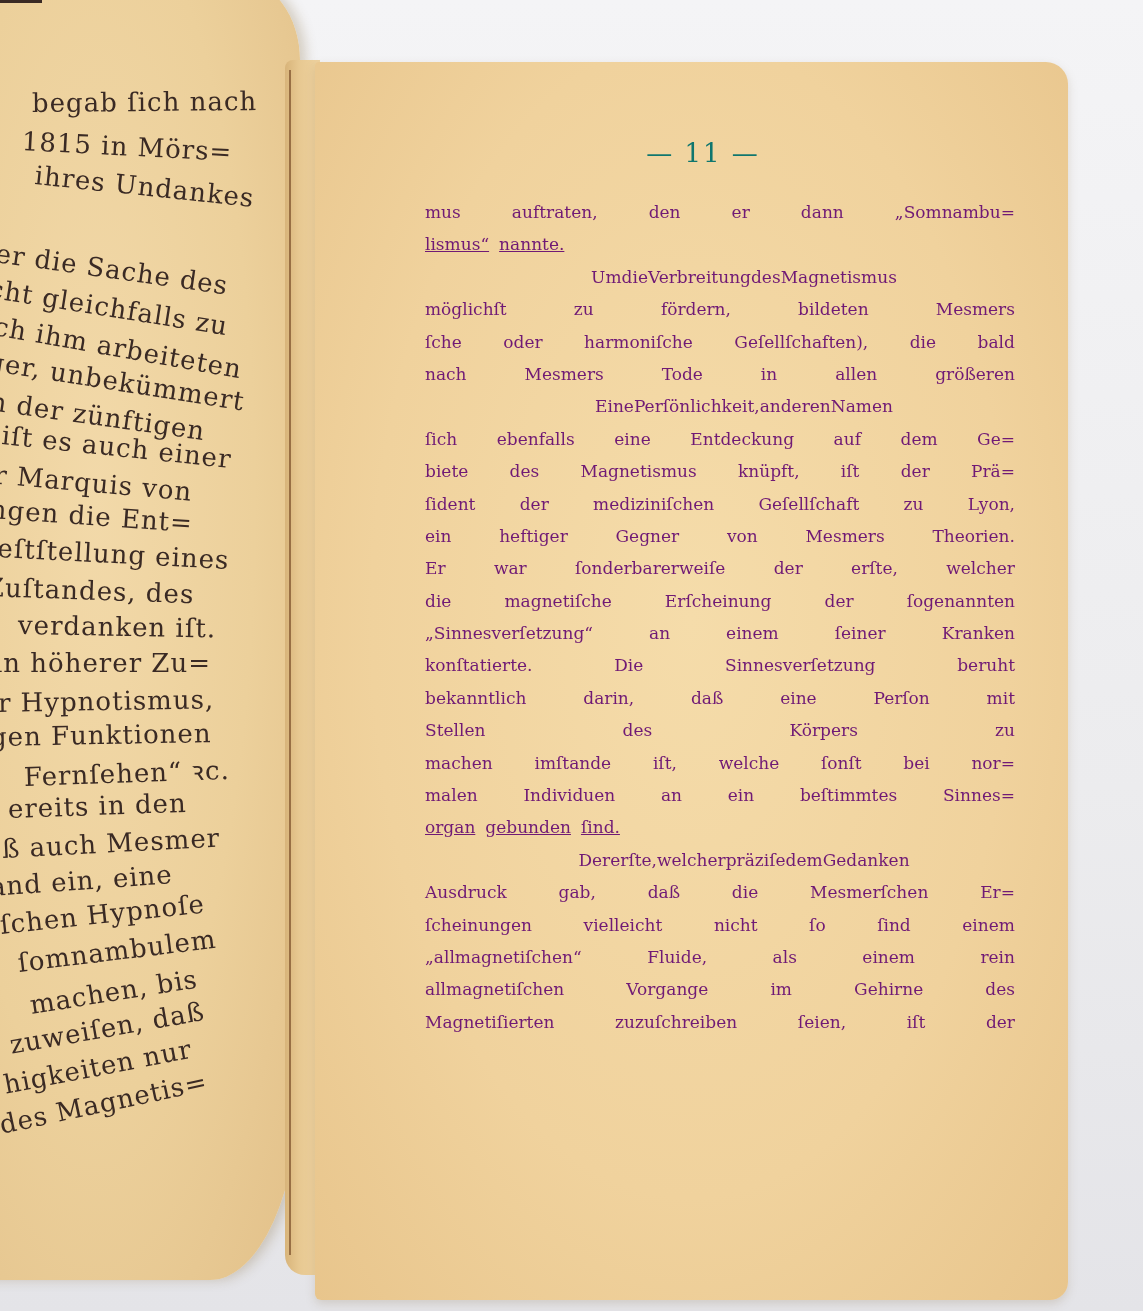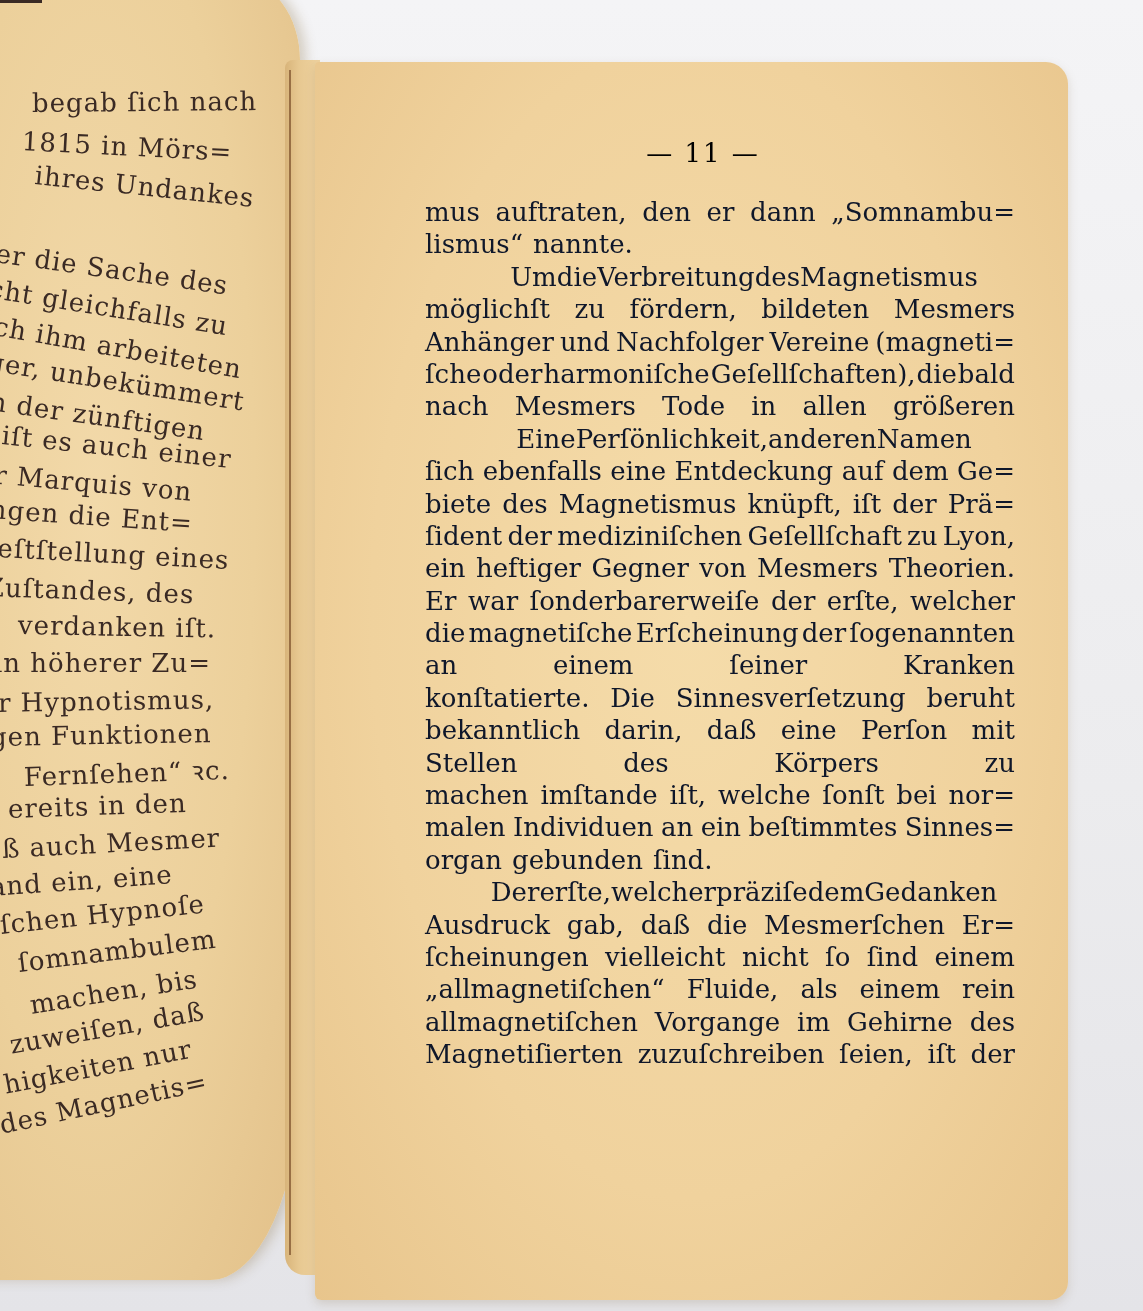--- a/index.html
+++ b/index.html
@@ -37,31 +37,31 @@
       position: absolute; left: 315px; top: 62px; width: 753px; height: 1238px;
       background: radial-gradient(ellipse at 50% 45%, #f5dcaa 0%, #f0d29d 60%, #e8c58c 100%);
       border-radius: 4px 22px 18px 6px;
       box-shadow: 0 4px 10px rgba(150,130,100,0.25);
     }
     .gutter-line {
       position: absolute; left: 289px; top: 70px; width: 2px; height: 1185px; background: #7a4f2a; opacity: 0.7;
     }
     .page-number {
       position: absolute; left: 623px; top: 138px; width: 160px; text-align: center;
-      font-family: "DejaVu Serif", serif; font-size: 26px; color: #000000; letter-spacing: 2px;
+      font-family: "DejaVu Serif", serif; font-size: 26px; color: #0f766e; letter-spacing: 2px;
     }
     .text-block {
       position: absolute; left: 425px; top: 196px; width: 590px;
-      font-family: "DejaVu Serif", serif; color: #0f172a;
-      font-size: 26px; line-height: 32.4px;
+      font-family: "DejaVu Serif", serif; color: #701a75;
+      font-size: 17px; line-height: 32.4px;
     }
     .text-line { display: flex; justify-content: space-between; white-space: nowrap; height: 32.4px; }
     .text-line.indent { padding-left: 48px; justify-content: center; }
     .text-line.last { justify-content: flex-start; }
-    .text-line.last span { margin-right: 10px; }
+    .text-line.last span { margin-right: 10px; text-decoration: underline; }
   </style>
 </head>
 <body>
 
 <div class="photo"></div>
 
 <div class="left-page">
   <div class="left-dash"></div>
   <div class="left-text" id="left-text">
       <div class="left-line" style="left: 32px; top: 108px; transform: rotate(-0.5deg);">begab ſich nach</div>
@@ -122,27 +122,20 @@
       <span>Magnetismus</span>
     </div>
     <div class="text-line">
       <span>möglichſt</span>
       <span>zu</span>
       <span>fördern,</span>
       <span>bildeten</span>
       <span>Mesmers</span>
     </div>
     <div class="text-line">
-      <span>Anhänger</span>
-      <span>und</span>
-      <span>Nachfolger</span>
-      <span>Vereine</span>
-      <span>(magneti=</span>
-    </div>
-    <div class="text-line">
       <span>ſche</span>
       <span>oder</span>
       <span>harmoniſche</span>
       <span>Geſellſchaften),</span>
       <span>die</span>
       <span>bald</span>
     </div>
     <div class="text-line">
       <span>nach</span>
       <span>Mesmers</span>
@@ -201,20 +194,21 @@
       <span>welcher</span>
     </div>
     <div class="text-line">
       <span>die</span>
       <span>magnetiſche</span>
       <span>Erſcheinung</span>
       <span>der</span>
       <span>ſogenannten</span>
     </div>
     <div class="text-line">
+      <span>„Sinnesverſetzung“</span>
       <span>an</span>
       <span>einem</span>
       <span>ſeiner</span>
       <span>Kranken</span>
     </div>
     <div class="text-line">
       <span>konſtatierte.</span>
       <span>Die</span>
       <span>Sinnesverſetzung</span>
       <span>beruht</span>

